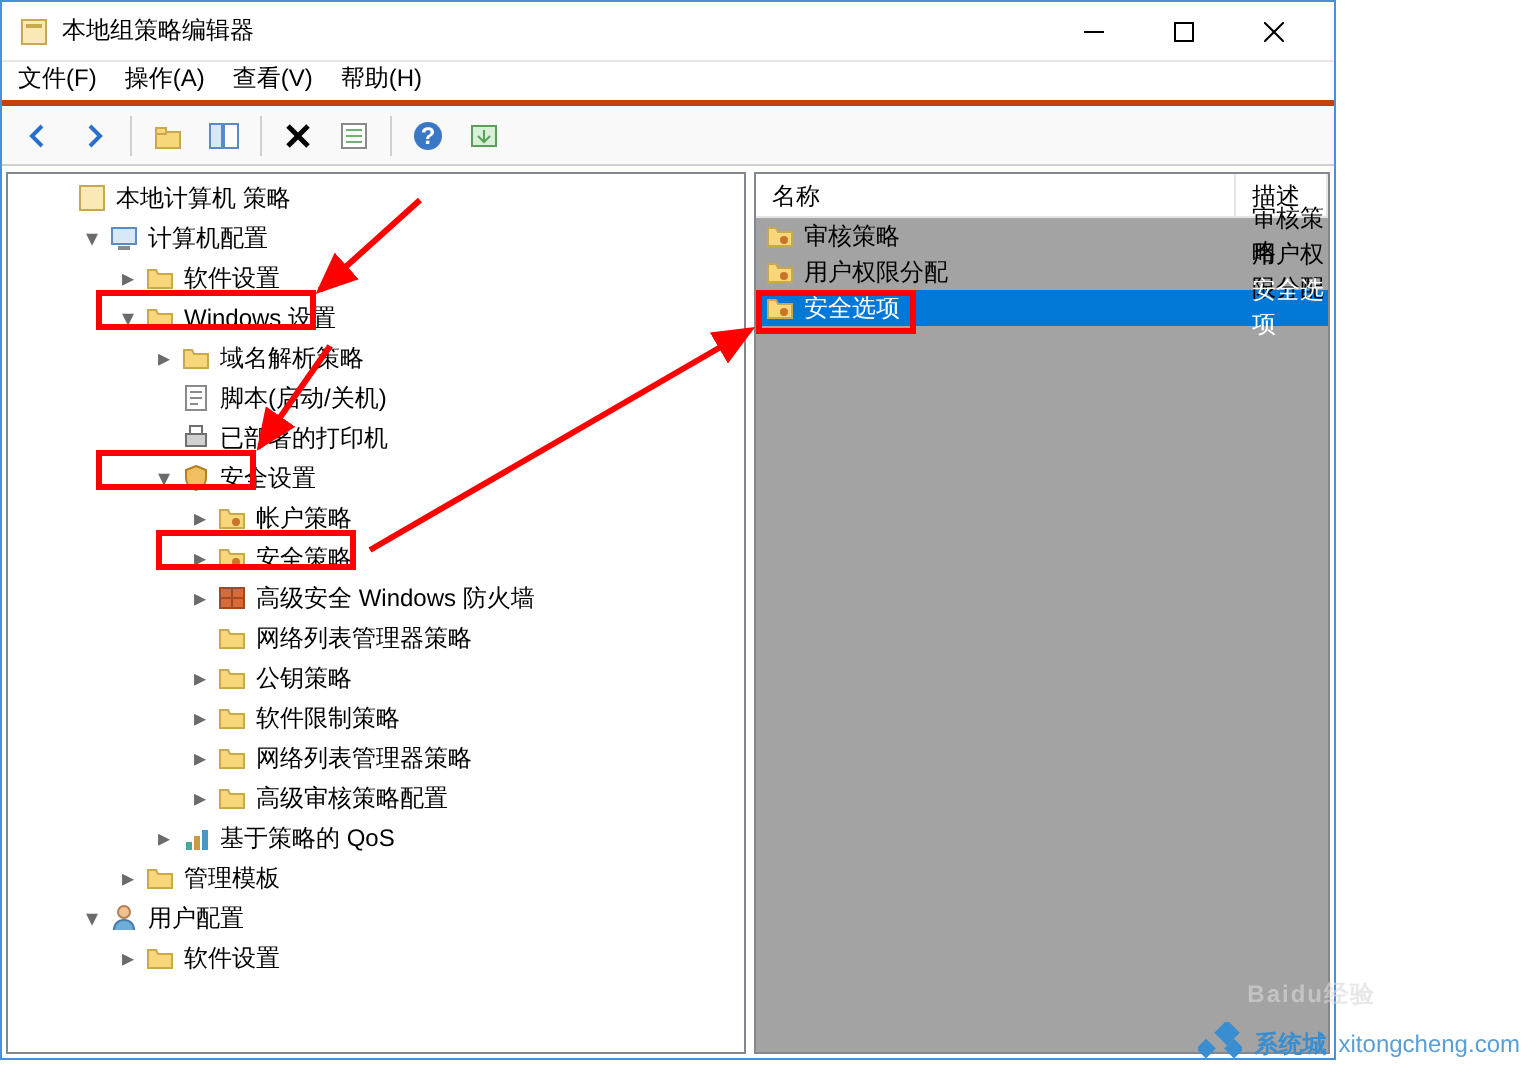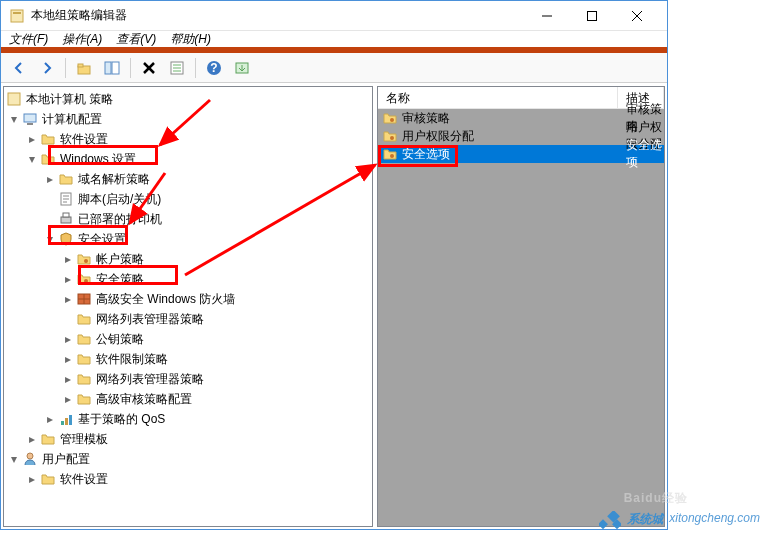--- a/index.html
+++ b/index.html
@@ -4,48 +4,48 @@
 <style>
   * { box-sizing: border-box; margin: 0; padding: 0; font-family: "Microsoft YaHei", "Segoe UI", sans-serif; font-size: 12px; }
   body { width: 768px; height: 537px; background: #fff; position: relative; overflow: hidden; }
   .window { width: 668px; height: 530px; border: 1px solid #4a90d9; background: #fff; display: flex; flex-direction: column; }
   .titlebar { height: 30px; background: #fff; display: flex; align-items: center; padding: 0 8px; border-bottom: 1px solid #e5e5e5; }
   .titlebar .title-icon { width: 16px; height: 16px; margin-right: 6px; }
   .titlebar .title-text { flex: 1; color: #000; }
   .winbtns { display: flex; gap: 0; }
   .winbtn { width: 45px; height: 28px; display: flex; align-items: center; justify-content: center; }
   .winbtn svg { width: 10px; height: 10px; }
-  .menubar { height: 22px; display: flex; align-items: flex-start; padding: 0 8px; gap: 14px; border-bottom: 6px solid #c2410c; font-style: italic; }
+  .menubar { height: 22px; display: flex; align-items: flex-start; padding: 0 8px; gap: 14px; border-bottom: 3px solid #c2410c; }
   .menubar span { color: #000; }
   .toolbar { height: 30px; display: flex; align-items: center; padding: 0 6px; gap: 4px; border-bottom: 1px solid #d0d0d0; background: #f9f9f9; }
   .tbtn { width: 24px; height: 24px; display: flex; align-items: center; justify-content: center; border-radius: 2px; }
   .sep { width: 1px; height: 20px; background: #d0d0d0; margin: 0 2px; }
   .content { flex: 1; display: flex; border-top: 1px solid #fff; overflow: hidden; }
-  .left-pane { width: 370px; border: 1px solid #828790; margin: 2px; overflow-y: scroll; position: relative; background: #fff; }
+  .left-pane { width: 370px; border: 1px solid #828790; margin: 2px; overflow-y: scroll; position: relative; background: #fff; padding-left: 32px; }
   .right-pane { flex: 1; border: 1px solid #828790; margin: 2px; display: flex; flex-direction: column; background: #a3a3a3; overflow-y: scroll; }
   .tree { padding: 2px 0; }
   .tree-node { display: flex; align-items: center; height: 20px; white-space: nowrap; padding-right: 8px; position: relative; }
   .expand { width: 16px; height: 16px; display: inline-flex; align-items: center; justify-content: center; cursor: pointer; color: #6b6b6b; }
   .node-icon { width: 16px; height: 16px; margin-right: 4px; display: inline-flex; align-items: center; justify-content: center; }
   .lbl { user-select: none; }
   .ind { display: inline-block; }
   .list-header { height: 22px; background: #fff; border-bottom: 1px solid #e5e5e5; display: flex; }
   .col-head { padding: 3px 8px; border-right: 1px solid #e5e5e5; color: #000; }
   .col-name { width: 240px; }
   .col-desc { flex: 1; }
   .list-body { flex: 1; }
   .list-row { height: 18px; display: flex; align-items: center; }
   .list-row.selected { background: #0078d7; color: #fff; }
   .cell-name { width: 240px; padding-left: 4px; display: flex; align-items: center; gap: 4px; }
   .cell-desc { flex: 1; padding-left: 8px; }
   .row-icon { width: 16px; height: 16px; display: inline-flex; align-items: center; justify-content: center; }
   
   .red-box { position: absolute; border: 3px solid #ff0000; pointer-events: none; z-index: 100; }
   .red-arrow { position: absolute; pointer-events: none; z-index: 101; }
-  .watermark { position: absolute; right: 8px; bottom: 4px; font-size: 13px; color: #5a9ed8; font-style: italic; z-index: 50; display:flex; align-items:flex-start; gap:6px;}
+  .watermark { position: absolute; right: 8px; bottom: 4px; font-size: 13px; color: #5a9ed8; z-index: 50; display:flex; align-items:center; gap:6px;}
   .wm-baidu { position: absolute; right: 80px; bottom: 30px; color: #d9d9d9; font-size: 20px; font-weight: bold; opacity: .6; letter-spacing: 1px; z-index: 45;}
   ::-webkit-scrollbar { width: 17px; }
   ::-webkit-scrollbar-track { background: #f0f0f0; }
   ::-webkit-scrollbar-thumb { background: #c2c2c2; border: 1px solid #f0f0f0; }
   ::-webkit-scrollbar-button { background: #f0f0f0; height: 17px; }
 </style>
 </head>
 <body>
 
 <div class="window">

